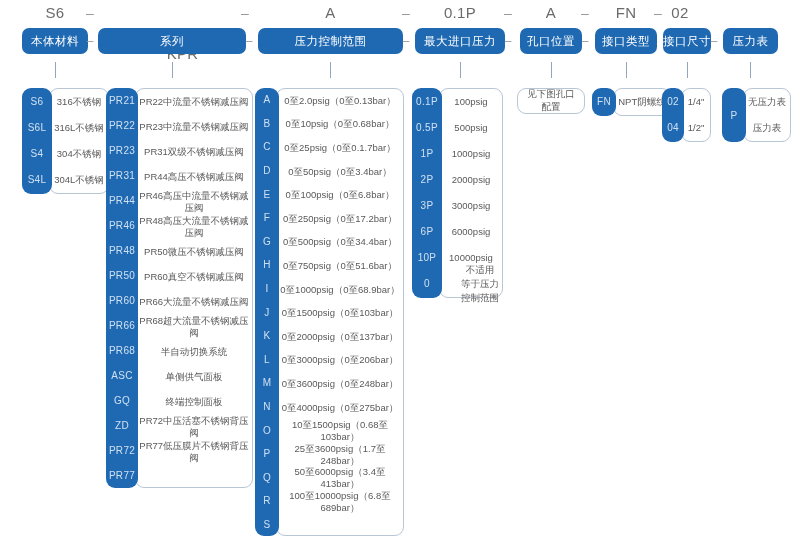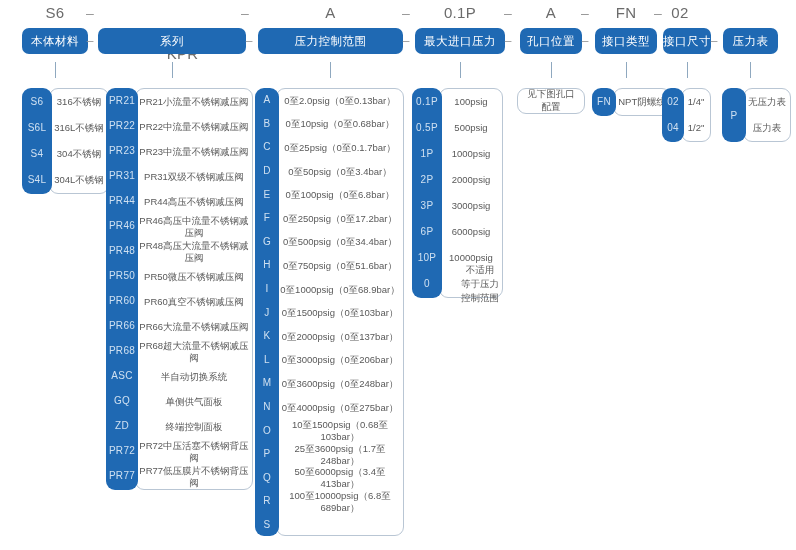--- a/index.html
+++ b/index.html
@@ -233,21 +233,20 @@
           <div class="cell" style="height: 25px;">PR60</div>
           <div class="cell" style="height: 25px;">PR66</div>
           <div class="cell" style="height: 25px;">PR68</div>
           <div class="cell" style="height: 25px;">ASC</div>
           <div class="cell" style="height: 25px;">GQ</div>
           <div class="cell" style="height: 25px;">ZD</div>
           <div class="cell" style="height: 25px;">PR72</div>
           <div class="cell" style="height: 25px;">PR77</div>
         </div>
         <div class="desccol" style="width: 118px;">
-          <div class="cell" style="height: 25px;">PR21小流量不锈钢减压阀</div>
           <div class="cell" style="height: 25px;">PR22中流量不锈钢减压阀</div>
           <div class="cell" style="height: 25px;">PR23中流量不锈钢减压阀</div>
           <div class="cell" style="height: 25px;">PR31双级不锈钢减压阀</div>
           <div class="cell" style="height: 25px;">PR44高压不锈钢减压阀</div>
           <div class="cell" style="height: 25px;">PR46高压中流量不锈钢减压阀</div>
           <div class="cell" style="height: 25px;">PR48高压大流量不锈钢减压阀</div>
           <div class="cell" style="height: 25px;">PR50微压不锈钢减压阀</div>
           <div class="cell" style="height: 25px;">PR60真空不锈钢减压阀</div>
           <div class="cell" style="height: 25px;">PR66大流量不锈钢减压阀</div>
           <div class="cell" style="height: 25px;">PR68超大流量不锈钢减压阀</div>

